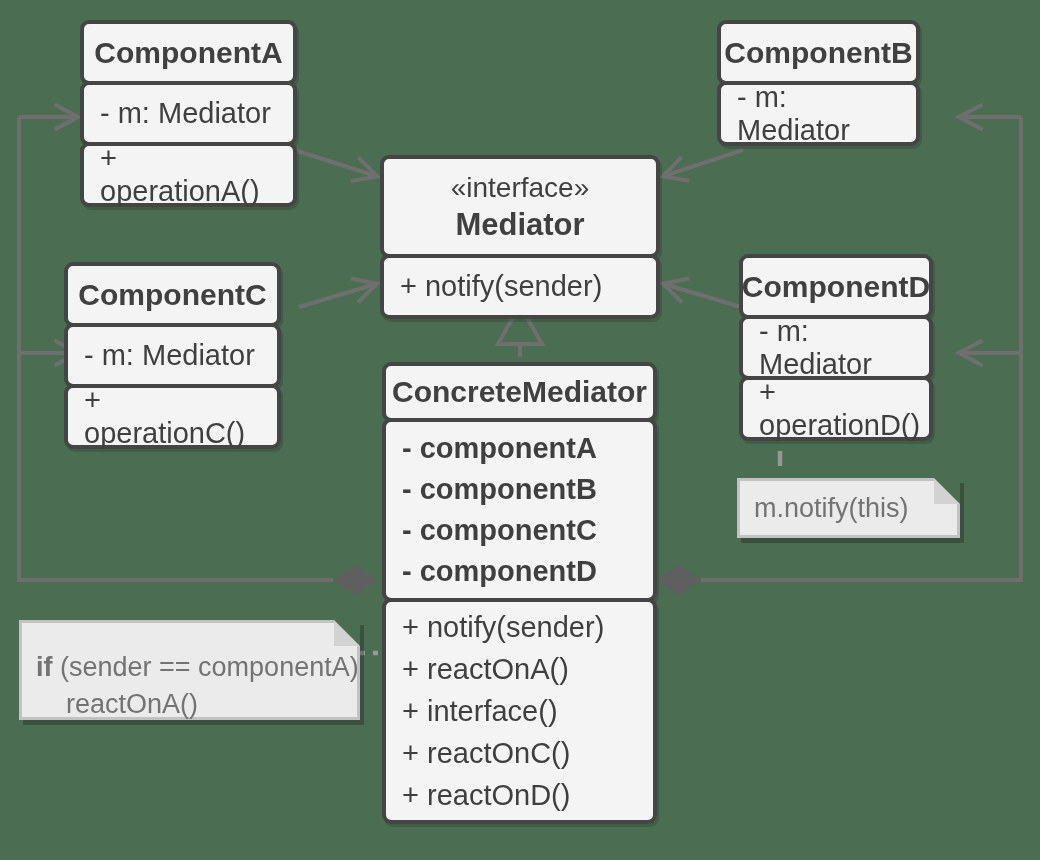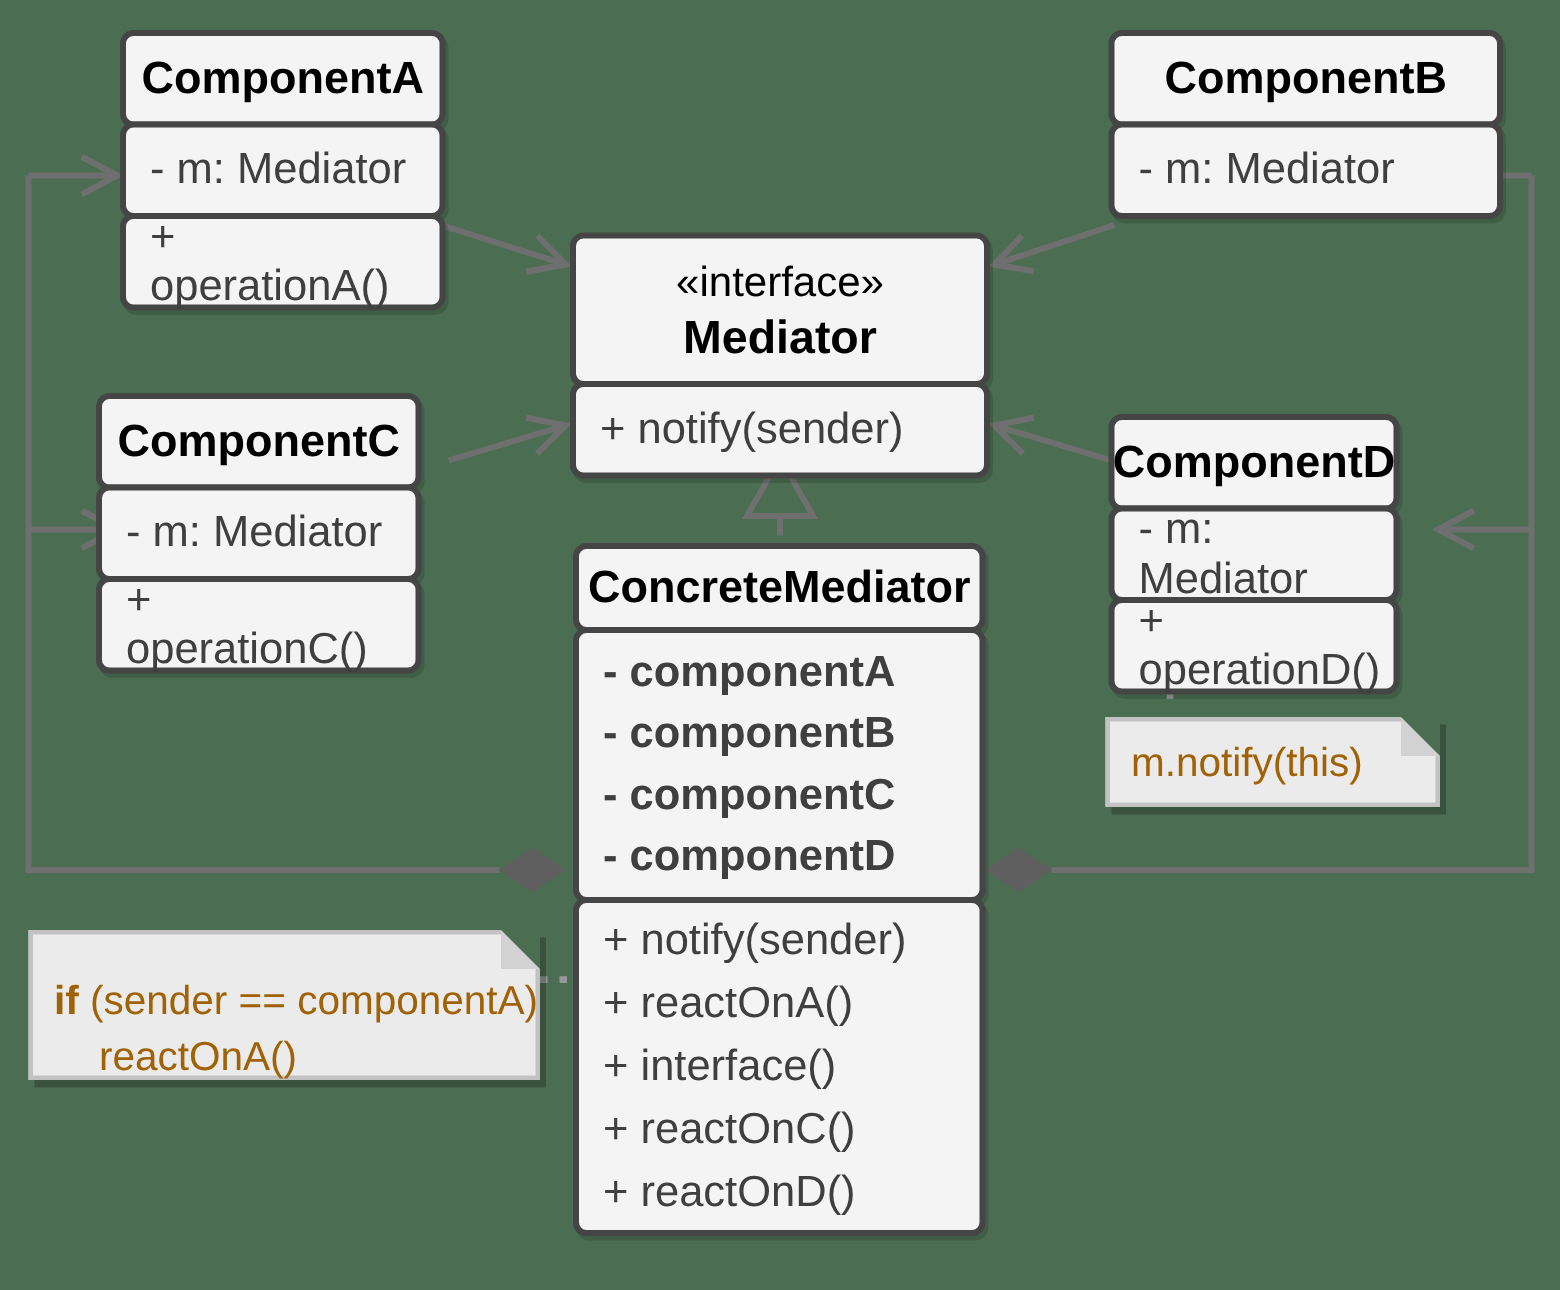--- a/index.html
+++ b/index.html
@@ -13,34 +13,34 @@
   .conn-dashed{stroke:#6f6f6f;stroke-width:4;fill:none;stroke-dasharray:11 9;}
   .note-conn{stroke:#979797;stroke-width:4.5;fill:none;}
 
   .uml-class{position:absolute;}
   .comp{
     position:relative;height:65px;background:#f4f4f4;border:4px solid #454545;border-radius:9px;
     display:flex;align-items:center;padding:4px 16px;font-size:29px;
     box-shadow:2px 3px 0 rgba(0,0,0,0.14);
   }
   .comp + .comp{margin-top:-4px;}
-  .comp.title{justify-content:center;font-weight:bold;font-size:30px;padding:0 8px;color:#000000;}
+  .comp.title{justify-content:center;font-weight:bold;font-size:30px;padding:0 8px;color:#404040;}
   .comp.stack{flex-direction:column;justify-content:center;align-items:stretch;}
   .mline{line-height:41px;white-space:nowrap;}
   .mline.method{line-height:42px;}
   .iface-head{height:103px;flex-direction:column;justify-content:center;padding:0;margin-top:16px;}
   .stereotype{font-size:28px;font-weight:normal;line-height:36px;}
   .iface-name{font-size:31px;font-weight:bold;line-height:38px;}
   .cm-title{height:60px;}
   .cm-fields{height:184px;font-weight:bold;}
   .cm-methods{height:226px;}
 
   .note{
     position:absolute;background:#ebebeb;border:3px solid #c2c2c2;
-    box-shadow:4px 5px 0 rgba(0,0,0,0.25);font-size:27px;color:#a16207;
+    box-shadow:4px 5px 0 rgba(0,0,0,0.25);font-size:27px;color:#737373;
   }
   .fold{
     position:absolute;top:-3px;right:-3px;width:0;height:0;border-style:solid;
     border-width:0 26px 26px 0;
     border-color:#4b6e52 #4b6e52 #d2d2d2 #d2d2d2;
   }
   .note-body{padding:26px 14px;white-space:nowrap;}
   .note-line{line-height:37px;}
   .note-line .kw{font-weight:bold;}
   .indent{padding-left:30px;}
@@ -85,40 +85,40 @@
     <line class="note-conn" x1="360" y1="653" x2="383" y2="653" stroke-dasharray="5 8"></line>
     <line class="note-conn" x1="780" y1="451" x2="780" y2="477" stroke-dasharray="15 20"></line>
   </svg>
 
   <div class="uml-class" style="left:80px;top:20px;width:217px">
     <div class="comp title">ComponentA</div>
     <div class="comp">- m: Mediator</div>
     <div class="comp">+ operationA()</div>
   </div>
 
-  <div class="uml-class" style="left:739px;top:20px;width:263px">
+  <div class="uml-class" style="left:717px;top:20px;width:203px">
     <div class="comp title">ComponentB</div>
     <div class="comp">- m: Mediator</div>
   </div>
 
   <div class="uml-class" style="left:380px;top:139px;width:280px">
     <div class="comp title iface-head">
       <div class="stereotype">«interface»</div>
       <div class="iface-name">Mediator</div>
     </div>
     <div class="comp">+ notify(sender)</div>
   </div>
 
   <div class="uml-class" style="left:64px;top:262px;width:217px">
     <div class="comp title">ComponentC</div>
     <div class="comp">- m: Mediator</div>
     <div class="comp">+ operationC()</div>
   </div>
 
-  <div class="uml-class" style="left:739px;top:276px;width:194px">
+  <div class="uml-class" style="left:739px;top:254px;width:194px">
     <div class="comp title">ComponentD</div>
     <div class="comp">- m: Mediator</div>
     <div class="comp">+ operationD()</div>
   </div>
 
   <div class="uml-class" style="left:382px;top:362px;width:275px">
     <div class="comp title cm-title">ConcreteMediator</div>
     <div class="comp stack cm-fields">
       <div class="mline">- componentA</div>
       <div class="mline">- componentB</div>

